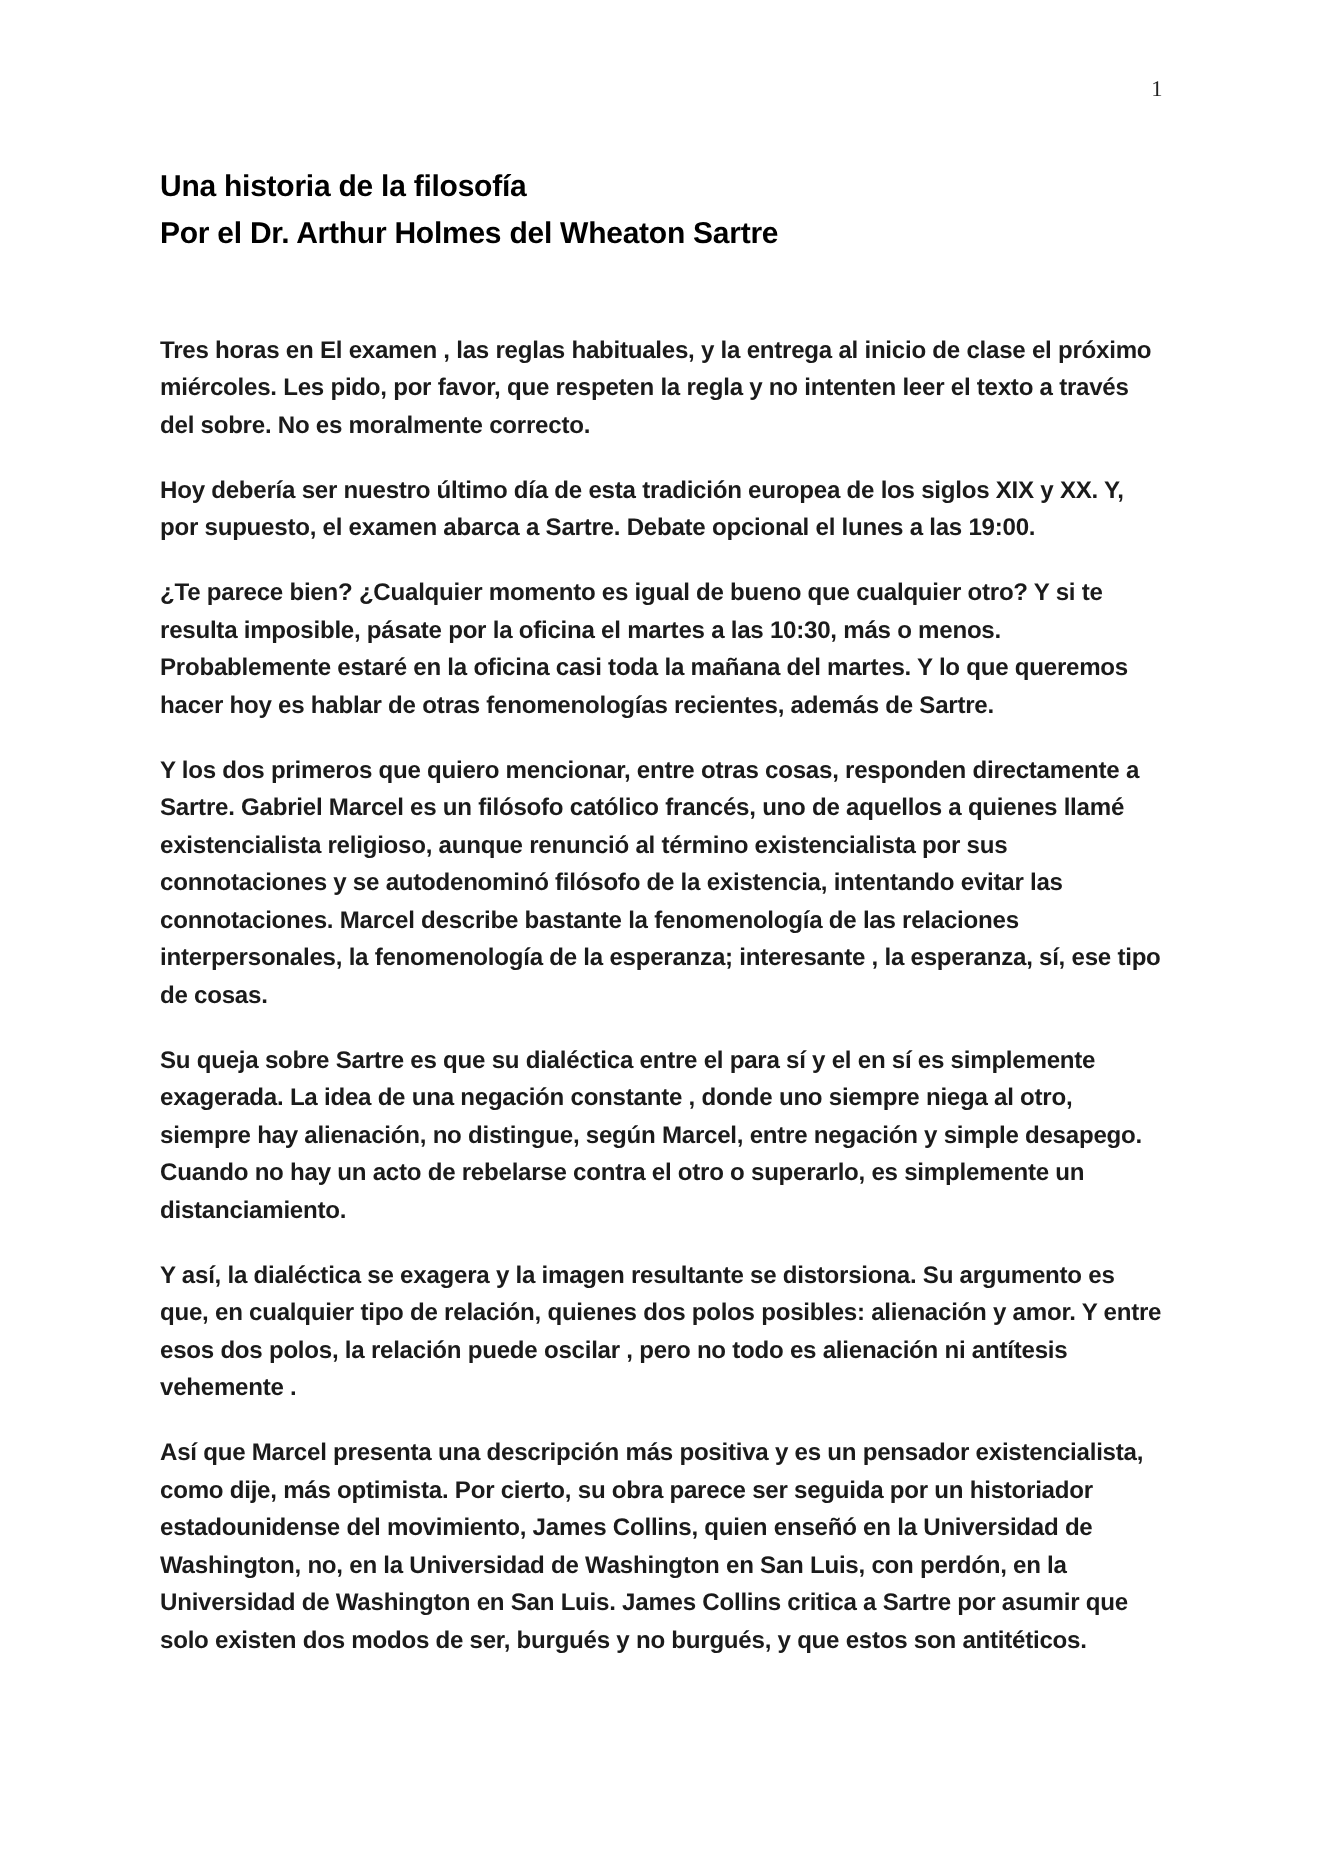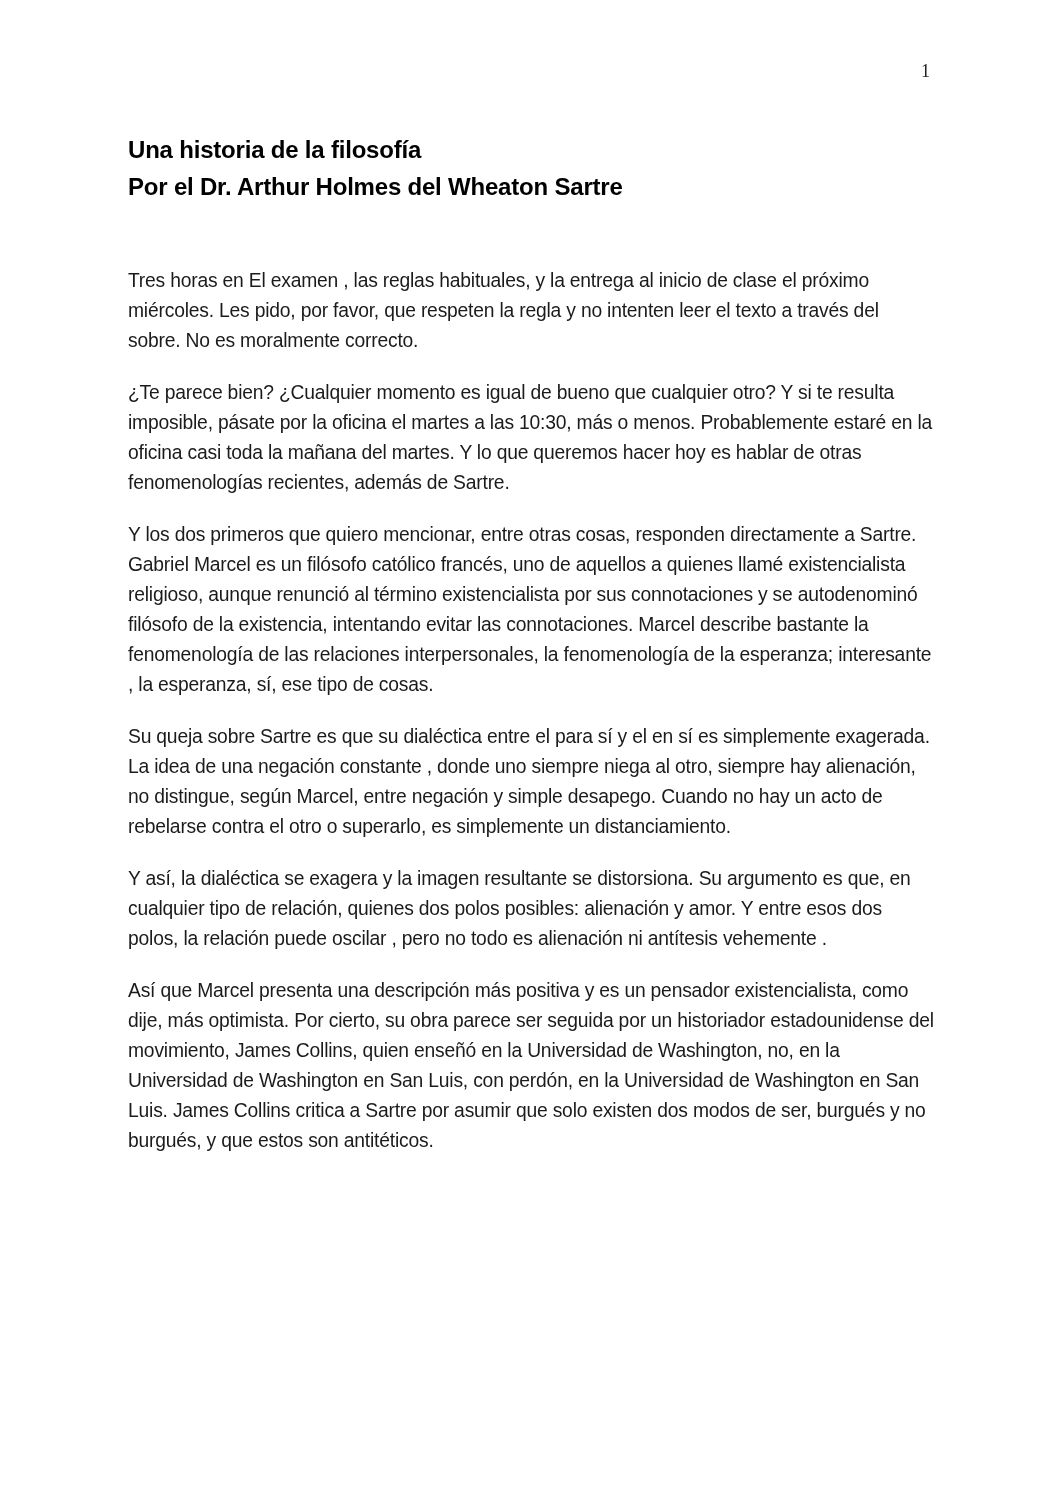--- a/index.html
+++ b/index.html
@@ -46,34 +46,36 @@
     width: 806px;
     font-size: 19.3px;
     line-height: 30px;
     letter-spacing: -0.2px;
     color: #1b1b1b;
   }
   .content p.para {
     margin: 0 0 22px 0;
     padding: 0;
     text-align: left;
+    font-weight: bold;
   }
 </style>
 </head>
 <body>
 
 <div class="page">
   <div class="page-number">1</div>
 
   <header class="title-block">
     <div class="title-line">Una historia de la filosofía</div>
     <div class="title-line">Por el Dr. Arthur Holmes del Wheaton Sartre</div>
   </header>
 
   <main class="content">
       <p class="para">Tres horas en El examen , las reglas habituales, y la entrega al inicio de clase el próximo miércoles. Les pido, por favor, que respeten la regla y no intenten leer el texto a través del sobre. No es moralmente correcto.</p>
+      <p class="para">Hoy debería ser nuestro último día de esta tradición europea de los siglos XIX y XX. Y, por supuesto, el examen abarca a Sartre. Debate opcional el lunes a las 19:00.</p>
       <p class="para">¿Te parece bien? ¿Cualquier momento es igual de bueno que cualquier otro? Y si te resulta imposible, pásate por la oficina el martes a las 10:30, más o menos. Probablemente estaré en la oficina casi toda la mañana del martes. Y lo que queremos hacer hoy es hablar de otras fenomenologías recientes, además de Sartre.</p>
       <p class="para">Y los dos primeros que quiero mencionar, entre otras cosas, responden directamente a Sartre. Gabriel Marcel es un filósofo católico francés, uno de aquellos a quienes llamé existencialista religioso, aunque renunció al término existencialista por sus connotaciones y se autodenominó filósofo de la existencia, intentando evitar las connotaciones. Marcel describe bastante la fenomenología de las relaciones interpersonales, la fenomenología de la esperanza; interesante , la esperanza, sí, ese tipo de cosas.</p>
       <p class="para">Su queja sobre Sartre es que su dialéctica entre el para sí y el en sí es simplemente exagerada. La idea de una negación constante , donde uno siempre niega al otro, siempre hay alienación, no distingue, según Marcel, entre negación y simple desapego. Cuando no hay un acto de rebelarse contra el otro o superarlo, es simplemente un distanciamiento.</p>
       <p class="para">Y así, la dialéctica se exagera y la imagen resultante se distorsiona. Su argumento es que, en cualquier tipo de relación, quienes dos polos posibles: alienación y amor. Y entre esos dos polos, la relación puede oscilar , pero no todo es alienación ni antítesis vehemente .</p>
       <p class="para">Así que Marcel presenta una descripción más positiva y es un pensador existencialista, como dije, más optimista. Por cierto, su obra parece ser seguida por un historiador estadounidense del movimiento, James Collins, quien enseñó en la Universidad de Washington, no, en la Universidad de Washington en San Luis, con perdón, en la Universidad de Washington en San Luis. James Collins critica a Sartre por asumir que solo existen dos modos de ser, burgués y no burgués, y que estos son antitéticos.</p>
     </main>
 </div>
 
 </body></html>

